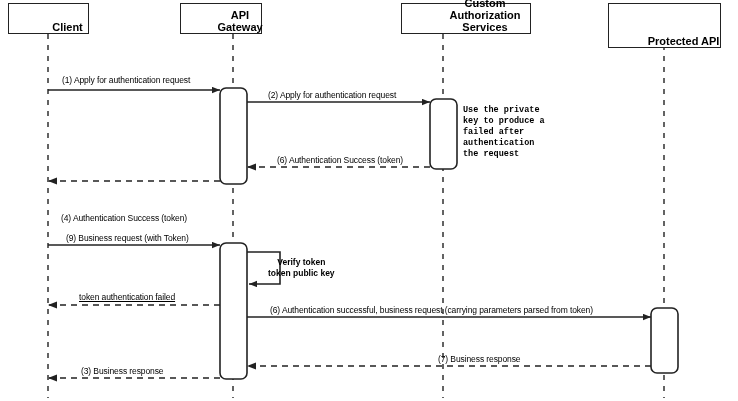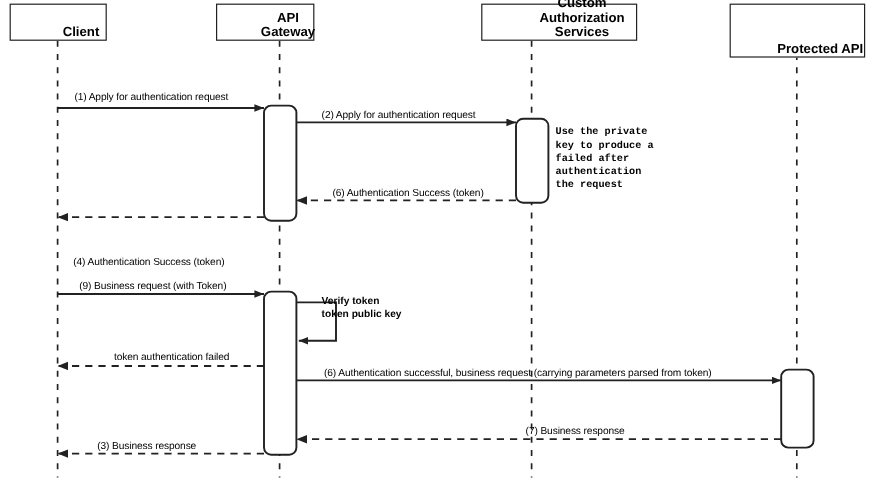--- a/index.html
+++ b/index.html
@@ -68,25 +68,25 @@
       <div class="hdr" style="left: 608px; top: 3px; width: 113px; height: 45px;">
         <span>Protected API</span>
       </div>
     </div>
   <div id="labels">
       <div class="lbl" style="left: 62px; top: 75px;">(1) Apply for authentication request</div>
       <div class="lbl" style="left: 268px; top: 90px;">(2) Apply for authentication request</div>
       <div class="lbl" style="left: 277px; top: 155px;">(6) Authentication Success (token)</div>
       <div class="lbl" style="left: 61px; top: 169px; margin-top: 44px;">(4) Authentication Success (token)</div>
       <div class="lbl" style="left: 66px; top: 233px;">(9) Business request (with Token)</div>
-      <div class="lbl" style="left: 95px; top: 292px;">token authentication failed</div>
+      <div class="lbl" style="left: 79px; top: 292px; text-decoration: underline;">token authentication failed</div>
       <div class="lbl" style="left: 270px; top: 305px;">(6) Authentication successful, business request (carrying parameters parsed from token)</div>
       <div class="lbl" style="left: 406px; top: 354px; padding-left: 32px;">(7) Business response</div>
       <div class="lbl" style="left: 81px; top: 366px;">(3) Business response</div>
-      <div class="selfnote" style="left: 268px; top: 245px;">
+      <div class="selfnote" style="left: 268px; top: 257px; text-align: center;">
         <div>Verify token</div>
         <div>token public key</div>
       </div>
     </div>
   <div id="notes">
       <div class="note" style="left: 463px; top: 105px;">
         <div>Use the private</div>
         <div>key to produce a</div>
         <div>failed after</div>
         <div>authentication</div>

